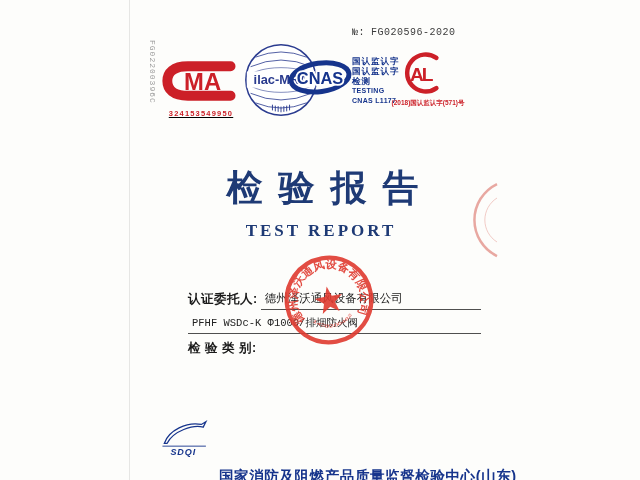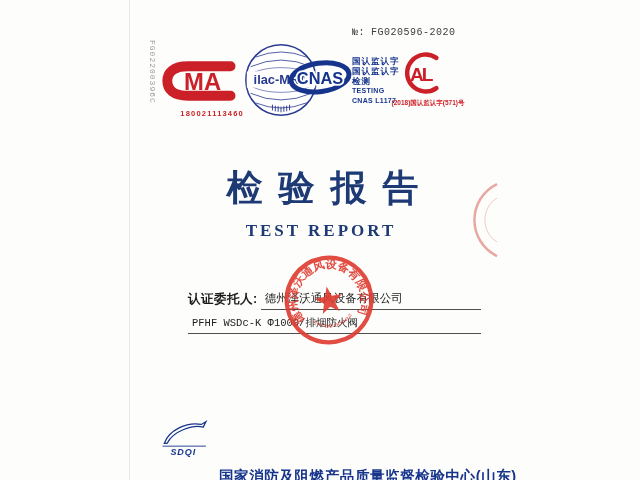--- a/index.html
+++ b/index.html
@@ -7,21 +7,21 @@
   .page{position:relative;width:640px;height:480px;background:#fdfdfb;overflow:hidden;}
   .vline{position:absolute;left:129px;top:0;width:1px;height:480px;background:#e6e6e4;}
 
   .report-no{position:absolute;left:352px;top:27px;font-family:"Liberation Mono",monospace;
     font-size:10px;color:#3c3c3c;letter-spacing:.5px;}
   .report-no .num{margin-left:6px;}
 
   .side-code{position:absolute;left:148px;top:40px;writing-mode:vertical-rl;
     font-size:8px;color:#9a9a9a;letter-spacing:1px;font-family:"Liberation Mono",monospace;}
 
-  .cma{position:absolute;left:158px;top:58px;width:86px;text-align:right;}
+  .cma{position:absolute;left:158px;top:58px;width:86px;text-align:center;text-decoration:underline;}
   .cma-num{font-size:7.5px;color:#cc2028;letter-spacing:1.2px;margin-top:1px;font-weight:bold;}
 
   .ilac{position:absolute;left:243px;top:42px;}
   .cnas-oval{position:absolute;left:288px;top:58px;}
   .cnas-text{position:absolute;left:352px;top:56px;color:#16348c;font-weight:bold;}
   .cnas-text .zh{font-size:8.5px;line-height:10px;letter-spacing:1px;}
   .cnas-text .en{font-size:7px;line-height:9.5px;letter-spacing:.3px;}
 
   .al{position:absolute;left:394px;top:49px;}
   .al-caption{position:absolute;left:382px;top:99px;width:92px;text-align:center;
@@ -58,21 +58,21 @@
     <span>№:</span><span class="num">FG020596-2020</span>
   </div>
 
   <div class="side-code">FG02200396C</div>
 
   <div class="cma">
     <svg width="86" height="46" viewBox="0 0 100 56">
       <path d="M86,10 H34 C16,10 9,18 9,28 C9,38 16,46 34,46 H86" stroke="#cc2028" stroke-width="12" fill="none" stroke-linecap="round"></path>
       <text x="52" y="39" font-size="29" font-weight="bold" fill="#cc2028" text-anchor="middle">MA</text>
     </svg>
-    <div class="cma-num">180021113460</div>
+    <div class="cma-num">324153549950</div>
   </div>
 
   <svg class="ilac" width="76" height="76" viewBox="0 0 80 80">
     <circle cx="40" cy="40" r="37" stroke="#2a3b8f" stroke-width="1.6" fill="#ffffff"></circle>
     <path d="M8,26 Q40,12 72,26 M8,54 Q40,68 72,54 M13,16 Q40,5 67,16 M13,64 Q40,75 67,64" stroke="#2a3b8f" stroke-width="1" fill="none" opacity=".85"></path>
     <ellipse cx="40" cy="40" rx="36" ry="13" stroke="#2a3b8f" stroke-width="1" fill="none" opacity=".6"></ellipse>
     <rect x="4" y="31" width="72" height="17" fill="#ffffff"></rect>
     <text x="40" y="44" font-size="13.5" font-weight="bold" fill="#2a3b8f" text-anchor="middle">ilac-MRA</text>
     <path d="M31,66 V72 M34,67 V73 M37,67.5 V73.5 M40,68 V74 M43,67.5 V73.5 M46,67 V73 M49,66 V72" stroke="#2a3b8f" stroke-width="1"></path>
   </svg>
@@ -100,20 +100,21 @@
 
   <div class="fields">
     <div class="row">
       <span class="lbl">认证委托人:</span>
       <span class="val">德州泽沃通风设备有限公司</span>
     </div>
     <div class="row model">
       <span class="val">PFHF WSDc-K Φ1000/排烟防火阀</span>
     </div>
     <div class="row">
+      <span class="lbl">检 验 类 别:</span>
     </div>
   </div>
 
   <svg class="stamp" width="94" height="94" viewBox="0 0 100 100">
     <defs>
       <path id="stampArc" d="M 20.6,67 A 34,34 0 1 1 79.4,67" fill="none"></path>
       <path id="stampBtm" d="M 25.1,65 A 29,29 0 0 0 74.9,65" fill="none"></path>
     </defs>
     <circle cx="50" cy="50" r="45" stroke="#e03a30" stroke-width="4.5" fill="none"></circle>
     <polygon fill="#e03a30" points="50,35.5 53.64,45.98 64.74,46.21 55.90,52.92 59.11,63.54 50,57.2 40.89,63.54 44.10,52.92 35.26,46.21 46.36,45.98"></polygon>

